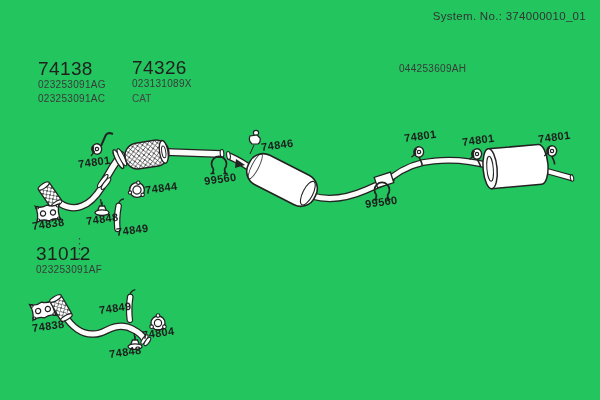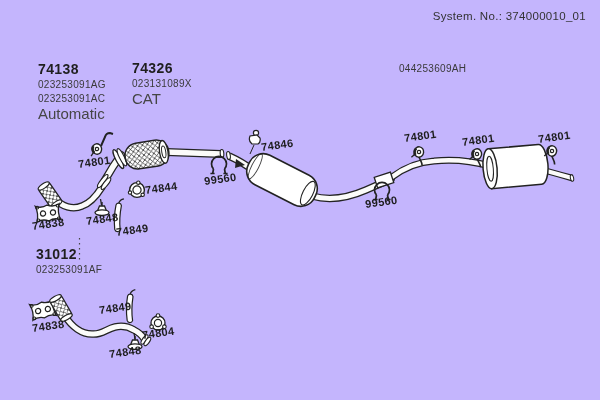--- a/index.html
+++ b/index.html
@@ -1,29 +1,29 @@
 <!DOCTYPE html>
 <html><head>
 <meta charset="utf-8">
 <style>
   html,body{margin:0;padding:0;background:#e8e8e8;}
   .stage{
     position:relative;width:600px;height:400px;margin:0 auto;
-    background:#c4b5fd;overflow:hidden;
+    background:#22c55e;overflow:hidden;
     font-family:"Liberation Sans",sans-serif;color:#1f1f1f;
   }
   .art{position:absolute;left:0;top:0;}
   .system-no{
     position:absolute;top:10px;right:14px;
     font-size:11.5px;color:#333;letter-spacing:.3px;
   }
   .hgroup{position:absolute;line-height:14px;}
-  .pn{font-size:14px;font-weight:700;letter-spacing:.4px;margin-bottom:2px;}
+  .pn{font-size:19px;font-weight:400;letter-spacing:.4px;margin-bottom:2px;}
   .oem{font-size:10px;color:#3a3a3a;letter-spacing:.3px;}
-  .note{font-size:15px;color:#454545;margin-top:1px;}
+  .note{font-size:10px;color:#454545;margin-top:1px;}
   .callout{
     position:absolute;font-size:11px;font-weight:700;color:#1d1d1d;
     letter-spacing:.4px;transform:rotate(-8deg);transform-origin:left bottom;
     white-space:nowrap;
   }
 </style>
 </head>
 <body>
 
 <div class="stage">
@@ -203,21 +203,20 @@
       <use href="#mush" transform="translate(135,345)"></use>
     </g>
   </svg>
 
   <div class="system-no">System. No.: 374000010_01</div>
 
   <div class="hgroup" style="left:38px;top:62px">
     <div class="pn">74138</div>
     <div class="oem">023253091AG</div>
     <div class="oem">023253091AC</div>
-    <div class="note">Automatic</div>
   </div>
 
   <div class="hgroup" style="left:132px;top:61px">
     <div class="pn">74326</div>
     <div class="oem">023131089X</div>
     <div class="note">CAT</div>
   </div>
 
   <div class="hgroup" style="left:245px;top:64px">
   </div>

